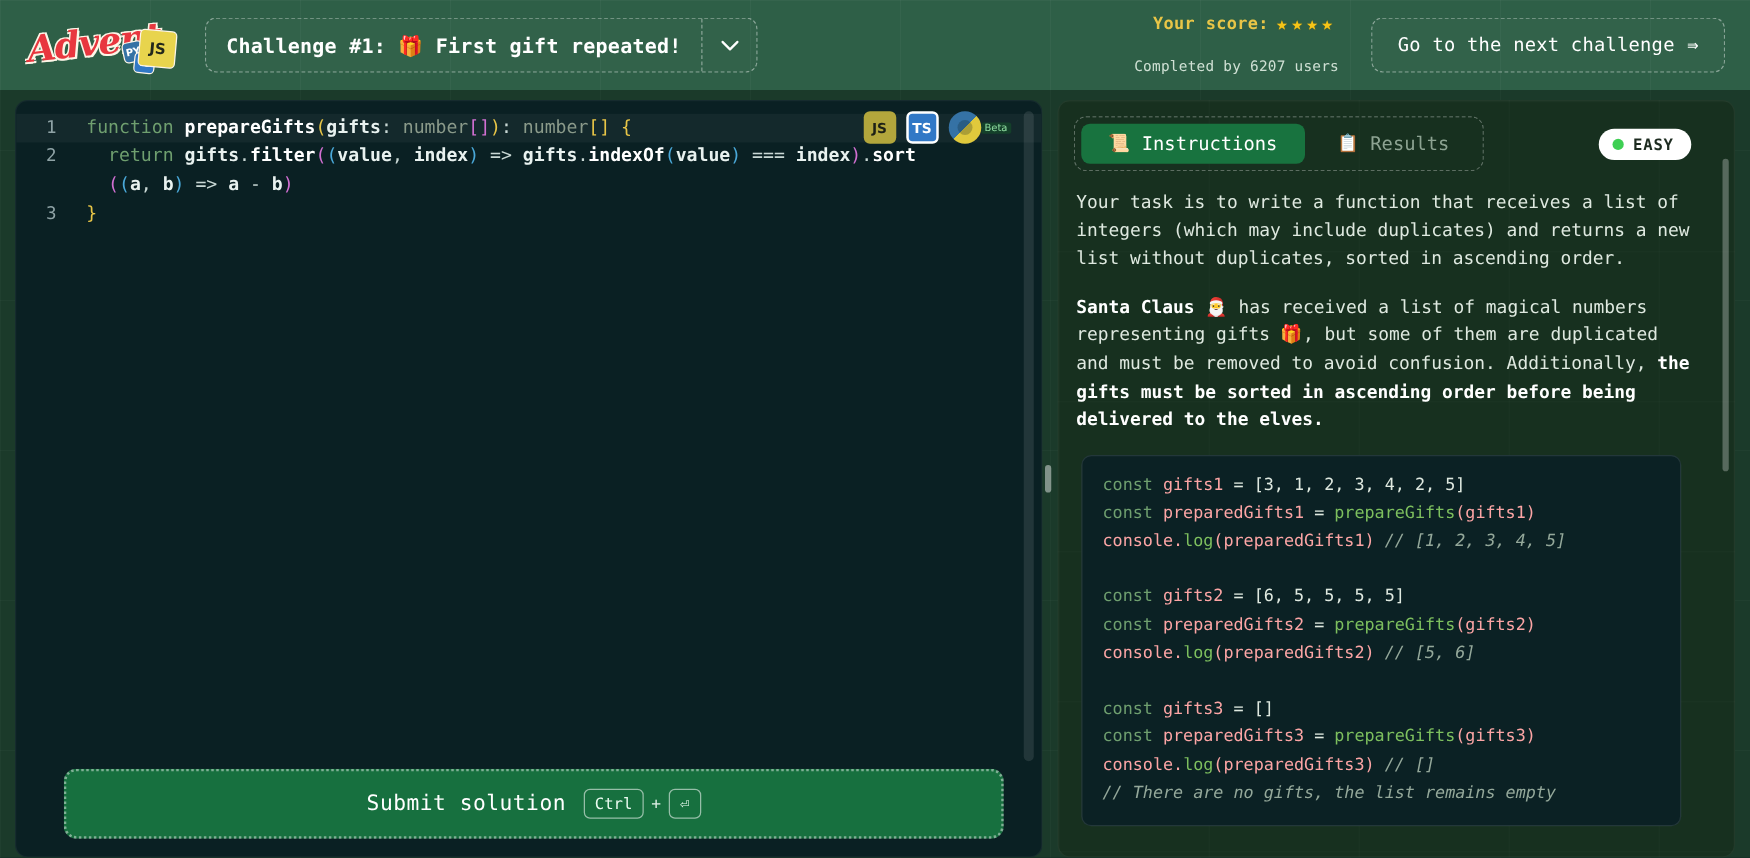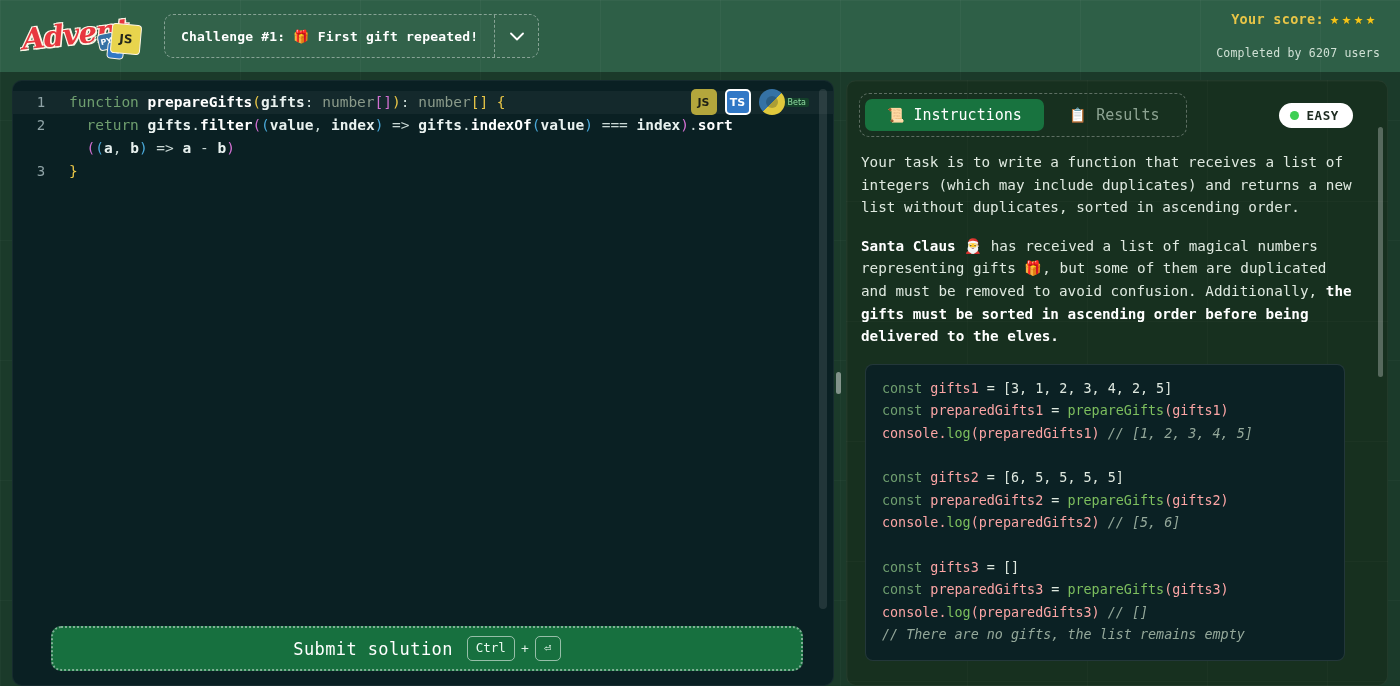--- a/index.html
+++ b/index.html
@@ -63,21 +63,21 @@
 
   .challenge-select {
     margin-left: 22px;
     height: 44px;
     border: 1.5px dashed rgba(255,255,255,0.42);
     border-radius: 9px;
     display: flex; align-items: center;
     background: rgba(255,255,255,0.02);
   }
   .challenge-label {
-    font-size: 13px; color: #ffffff; font-weight: bold;
+    font-size: 16px; color: #ffffff; font-weight: bold;
     padding: 0 16px; white-space: nowrap; letter-spacing: 0.2px;
   }
   .challenge-caret {
     width: 44px; height: 100%;
     border-left: 1.5px dashed rgba(255,255,255,0.42);
     display: flex; align-items: center; justify-content: center;
     color: #ffffff;
   }
   .header-right {
     margin-left: auto; display: flex; align-items: center; gap: 26px;
@@ -173,21 +173,21 @@
     position: absolute; right: 6px; top: 8px;
     width: 8px; height: 520px;
     background: rgba(255,255,255,0.10);
     border-radius: 4px;
   }
 
   .submit-wrap {
     position: absolute; left: 38px; right: 30px; bottom: 14px;
   }
   .submit-btn {
-    height: 45px; border-radius: 10px;
+    height: 56px; border-radius: 10px;
     background: #17703f;
     border: 2px dotted rgba(255,255,255,0.45);
     display: flex; align-items: center; justify-content: center; gap: 14px;
     color: #fff;
   }
   .submit-label { font-size: 17px; letter-spacing: 0.4px; }
   .kbd-group { display: flex; align-items: center; gap: 6px; }
   .kbd {
     border: 1.5px solid rgba(255,255,255,0.55);
     border-radius: 5px; padding: 3px 8px;
@@ -299,20 +299,24 @@
         <span class="stars">
           <span class="star">★</span>
           <span class="star">★</span>
           <span class="star">★</span>
           <span class="star">★</span>
         </span>
       </div>
       <div class="completed">Completed by 6207 users</div>
     </div>
 
+    <div class="next-btn">
+      <span>Go to the next challenge</span>
+      <span class="arrow">⇛</span>
+    </div>
   </div>
 </div>
 
 <div class="main">
 
   <div class="editor-panel">
 
     <div class="lang-icons">
       <div class="lang-ico lang-js">JS</div>
       <div class="lang-ico lang-ts">TS</div>

